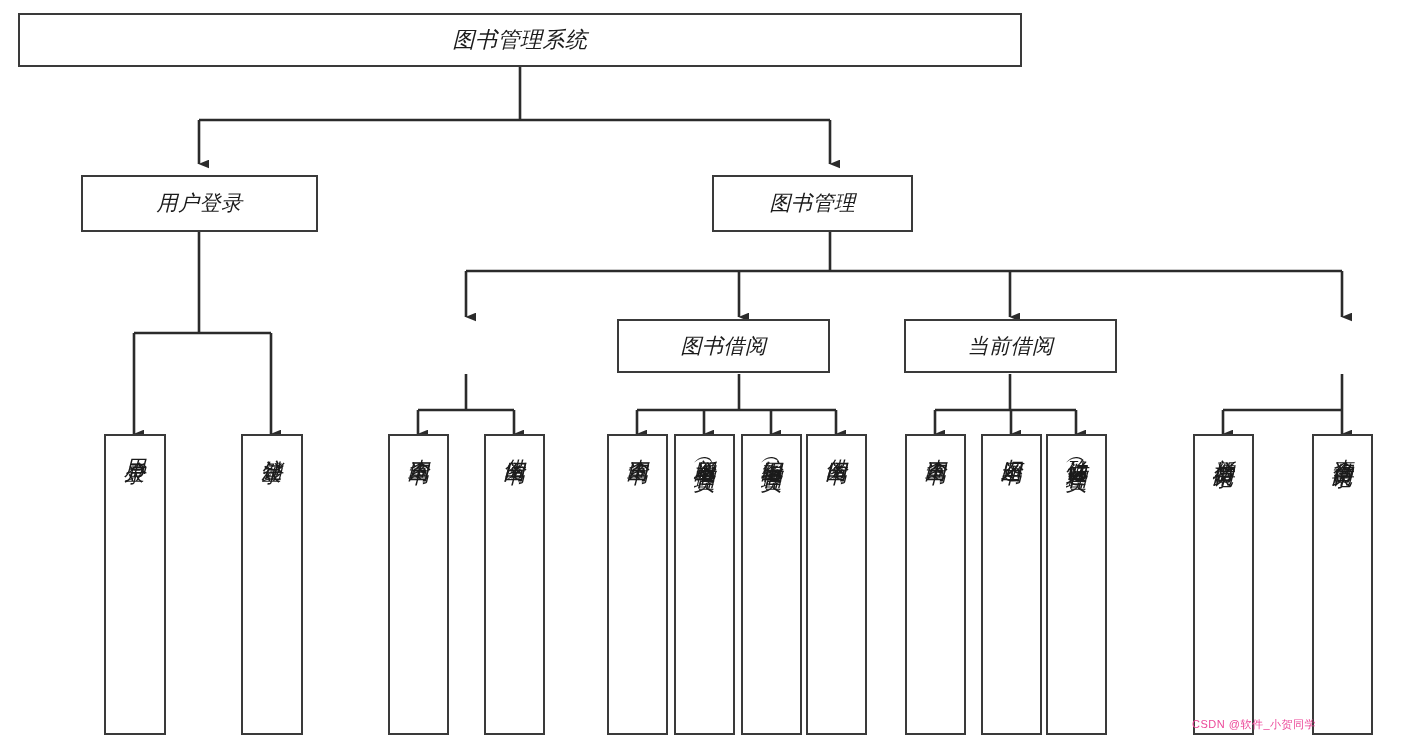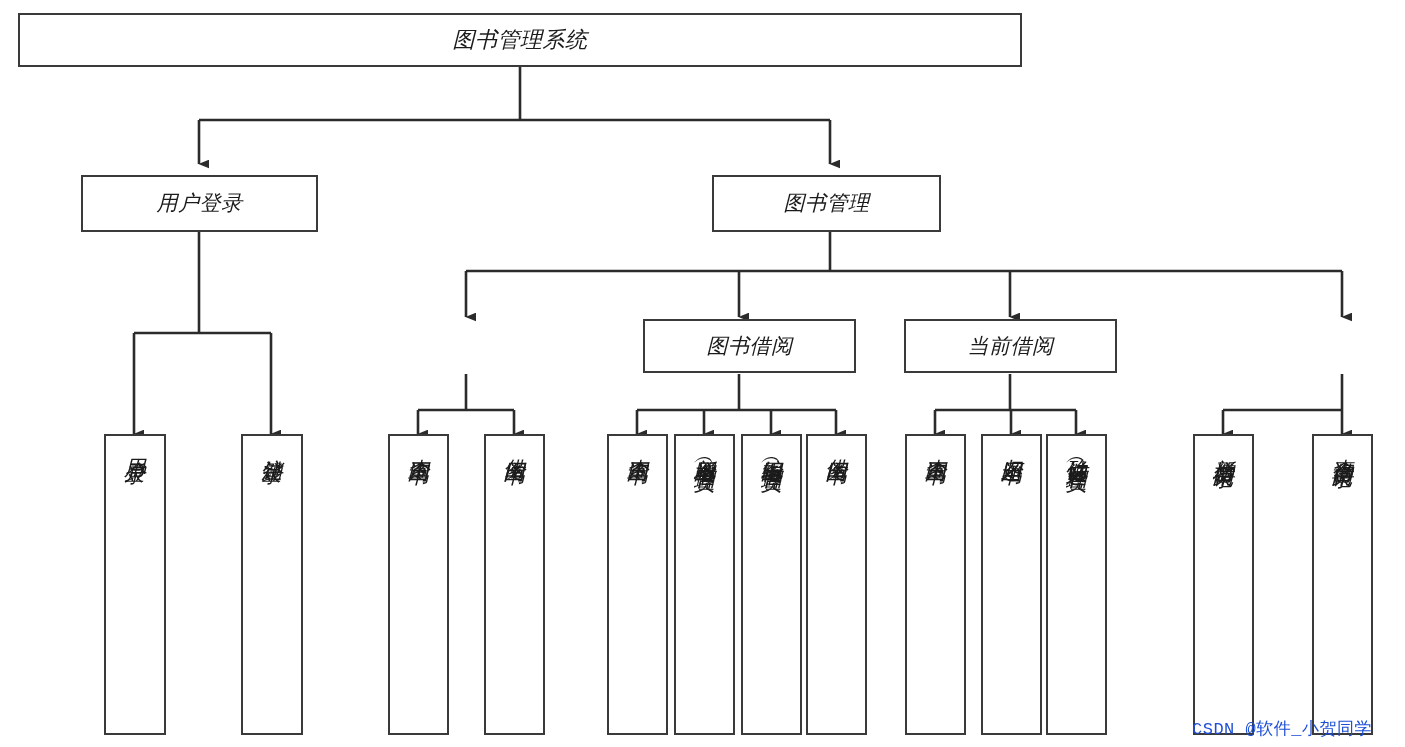--- a/index.html
+++ b/index.html
@@ -59,26 +59,25 @@
   .node.vertical .node-label {
     writing-mode: vertical-rl;
     text-orientation: upright;
     font-size: 21px;
     letter-spacing: 2px;
     line-height: 1;
     white-space: nowrap;
   }
   .watermark {
     position: absolute;
-    font-size: 17px;
-    color: #1d4ed8;
+    font-size: 11px;
+    color: #ec4899;
     white-space: nowrap;
     letter-spacing: 0.5px;
     user-select: none;
-    font-family: Liberation Mono, monospace;
   }
 </style>
 </head>
 <body>
 
 <div id="diagram-root">
 
   <svg class="edges" viewBox="0 0 1405 747" xmlns="http://www.w3.org/2000/svg">
     <defs>
       <marker id="arrowhead" markerWidth="9" markerHeight="11" refX="4.5" refY="10.4" orient="auto" markerUnits="userSpaceOnUse">
@@ -129,25 +128,25 @@
     </g>
   </svg>
 
   <div class="node horizontal root" style="left:18px; top:13px; width:1004px; height:54px;">
     <span class="node-label">图书管理系统</span>
   </div>
 
   <div class="node horizontal" style="left:81px; top:175px; width:237px; height:57px;">
     <span class="node-label">用户登录</span>
   </div>
-  <div class="node horizontal" style="left:712px; top:175px; width:229px; height:57px;">
+  <div class="node horizontal" style="left:712px; top:175px; width:201px; height:57px;">
     <span class="node-label">图书管理</span>
   </div>
 
-  <div class="node horizontal" style="left:643px; top:319px; width:213px; height:54px;">
+  <div class="node horizontal" style="left:617px; top:319px; width:213px; height:54px;">
     <span class="node-label">图书借阅</span>
   </div>
   <div class="node horizontal" style="left:904px; top:319px; width:213px; height:54px;">
     <span class="node-label">当前借阅</span>
   </div>
 
   <div class="node vertical" style="left:104px; top:434px; width:62px; height:301px;">
     <span class="node-label">用户登录</span>
   </div>
   <div class="node vertical" style="left:241px; top:434px; width:62px; height:301px;">

